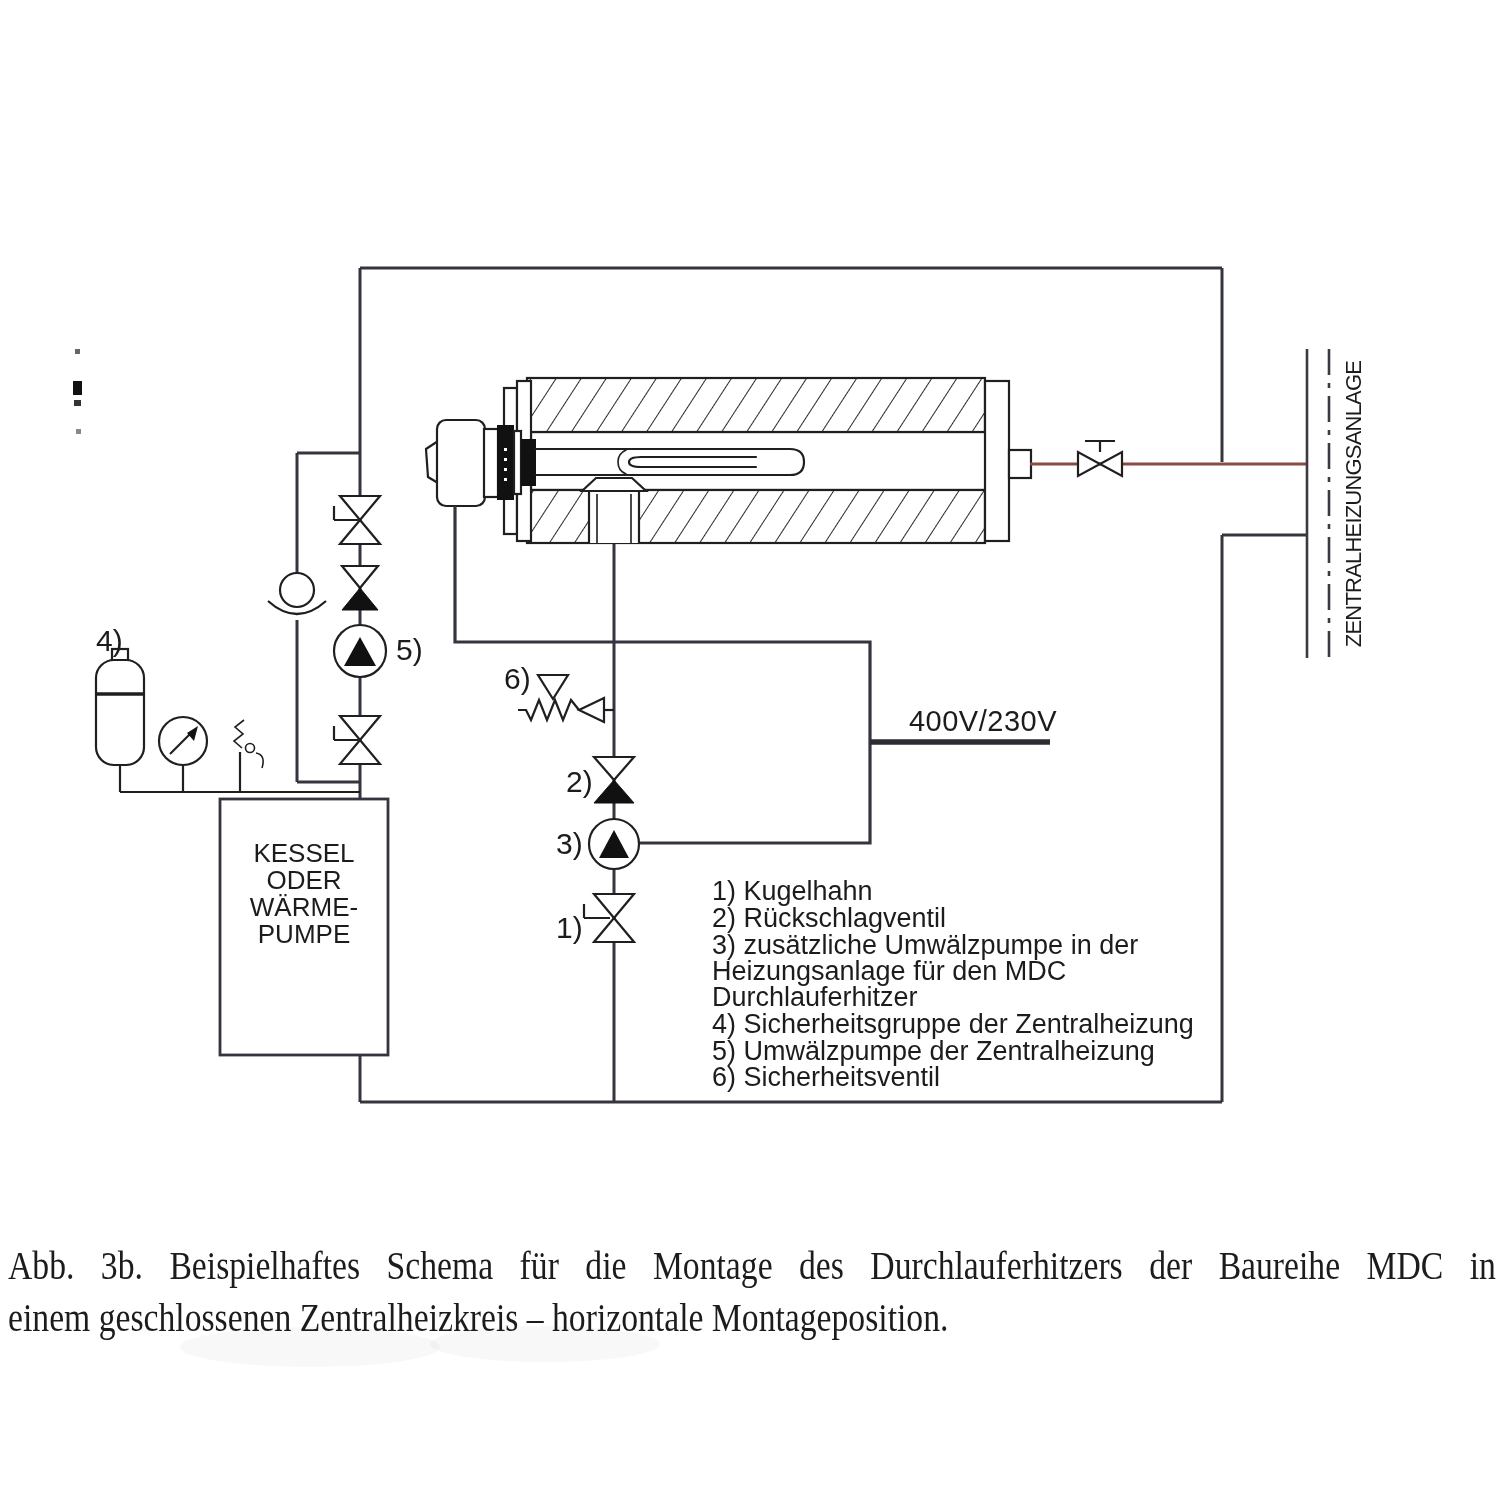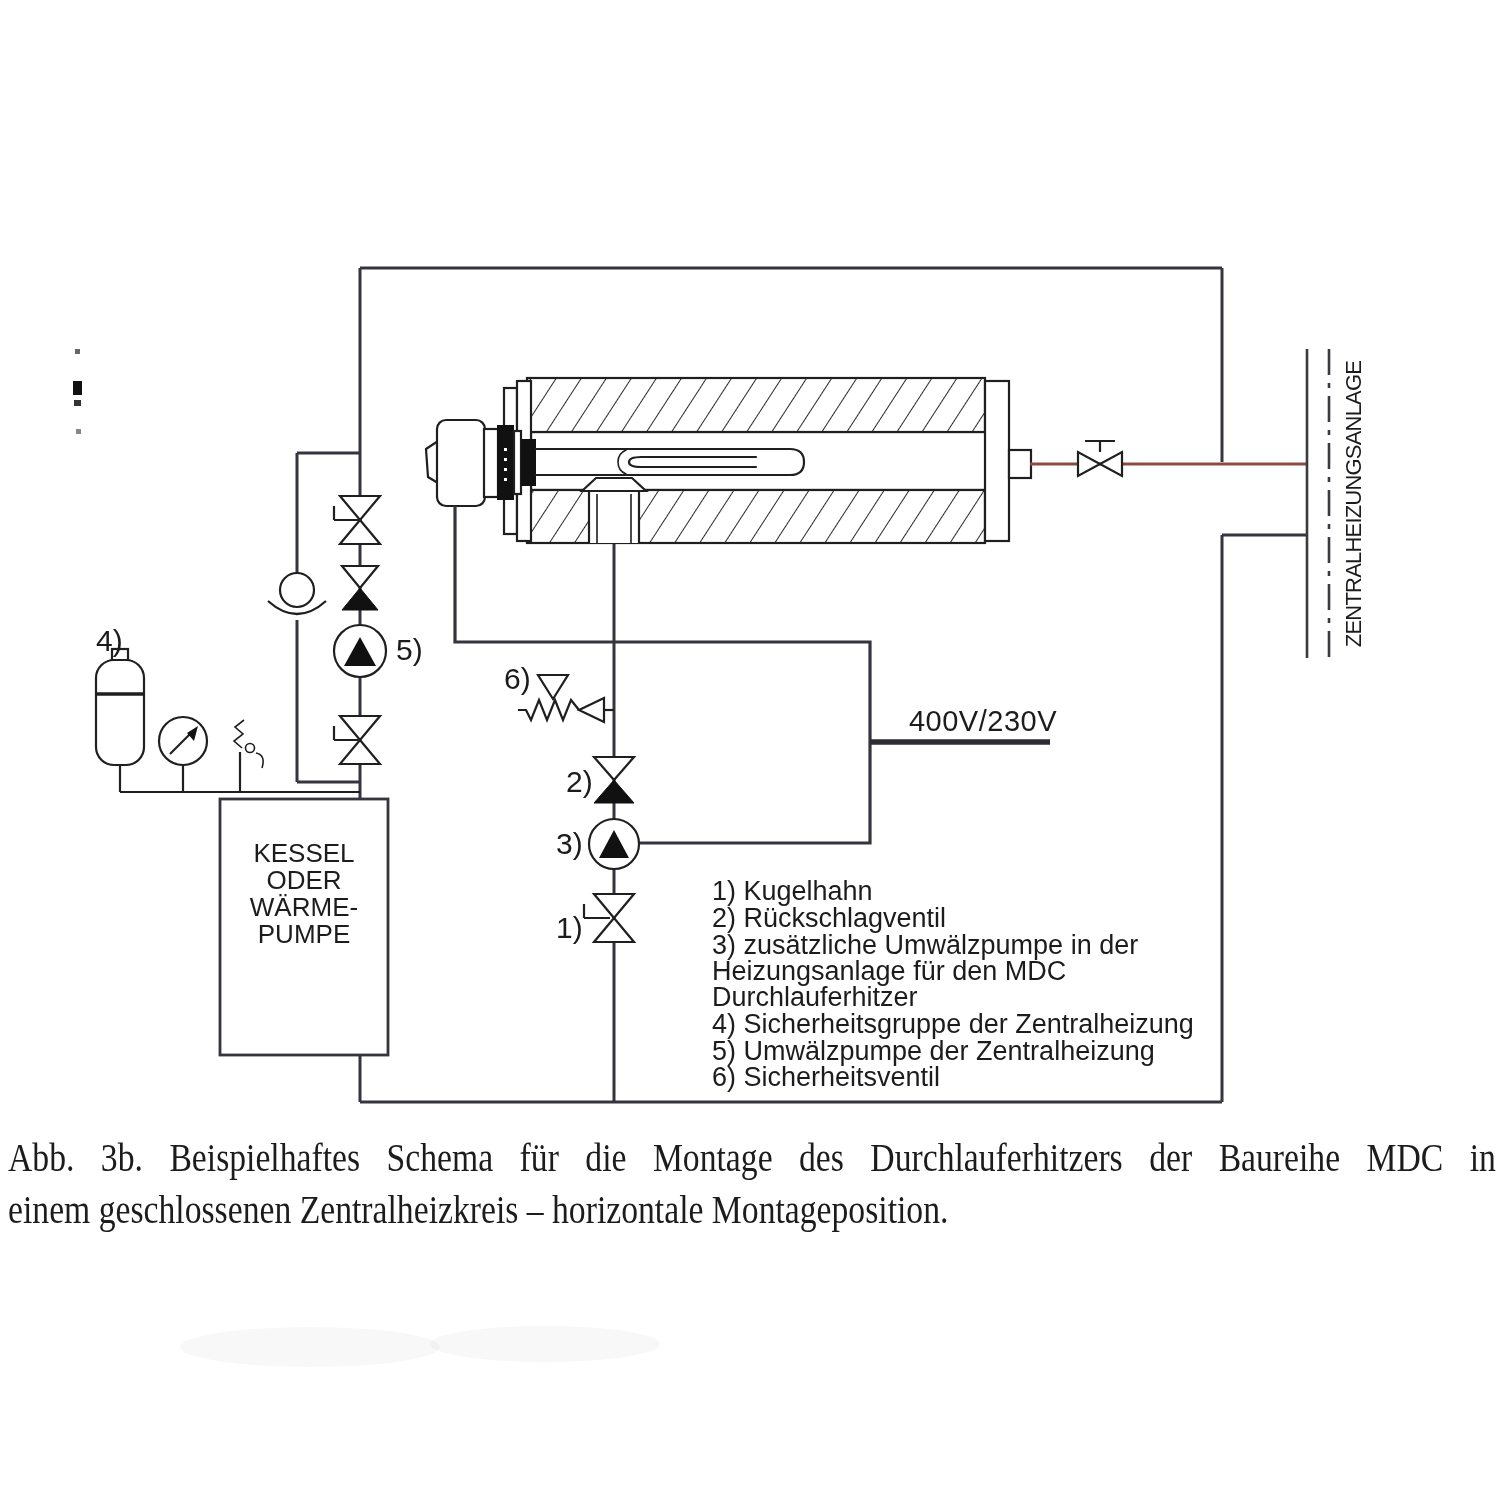--- a/index.html
+++ b/index.html
@@ -20,21 +20,21 @@
 
   
   .t{font-family:"Liberation Sans",sans-serif;fill:#1c1c1c;}
   .t26{font-size:26px;}
   .t27{font-size:27px;}
   .t29{font-size:29px;letter-spacing:0.5px;}
   .t30{font-size:30px;}
   .tv {font-size:22px;letter-spacing:-0.8px;}
 
   
-  .caption{position:absolute;left:8px;top:1132px;width:1488px;color:#1c1c1c;
+  .caption{position:absolute;left:8px;top:1240px;width:1488px;color:#1c1c1c;
            font-family:"Liberation Serif",serif;}
   .cap-scale{width:1768px;transform:scaleX(0.8416);transform-origin:0 0;
              font-size:40px;line-height:52px;}
   .cap1{text-align:justify;text-align-last:justify;}
   .cap2{text-align:left;}
 </style>
 </head>
 <body>
 
 <div class="page">

